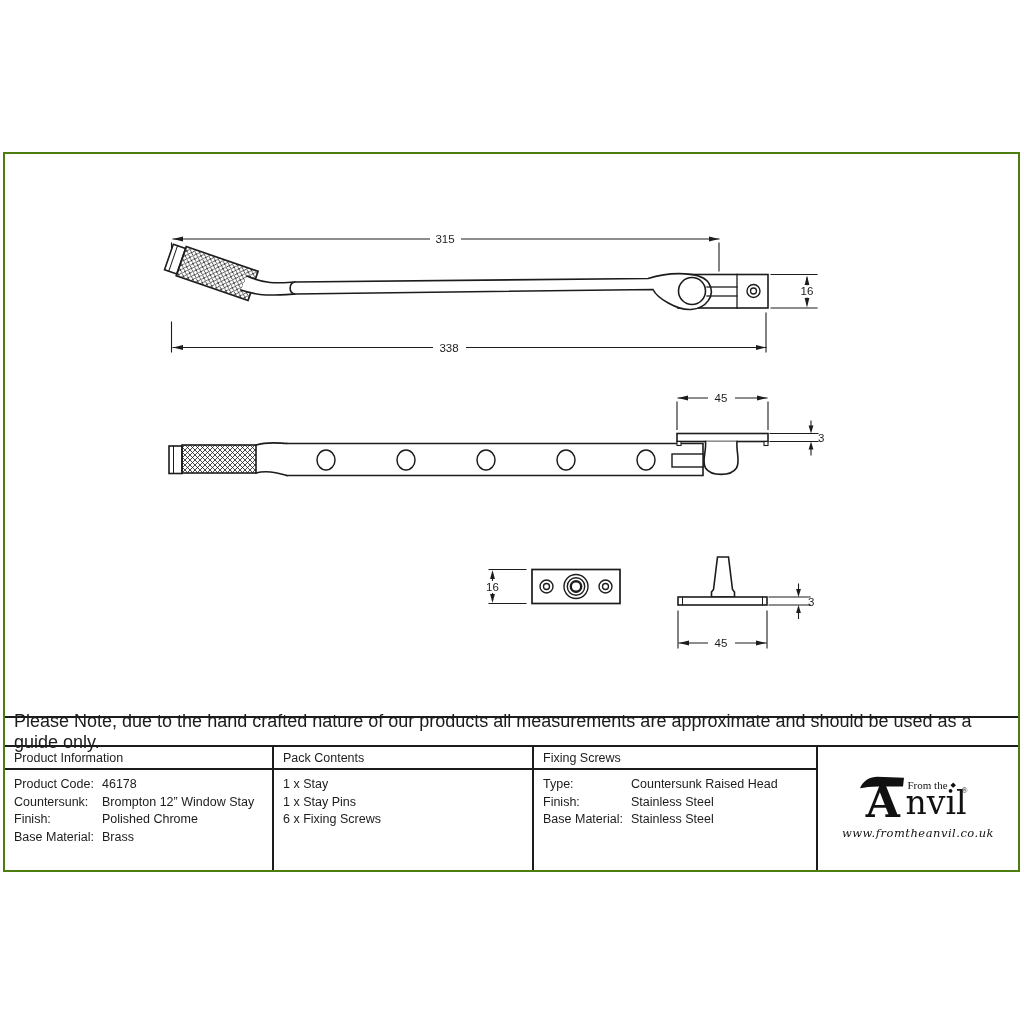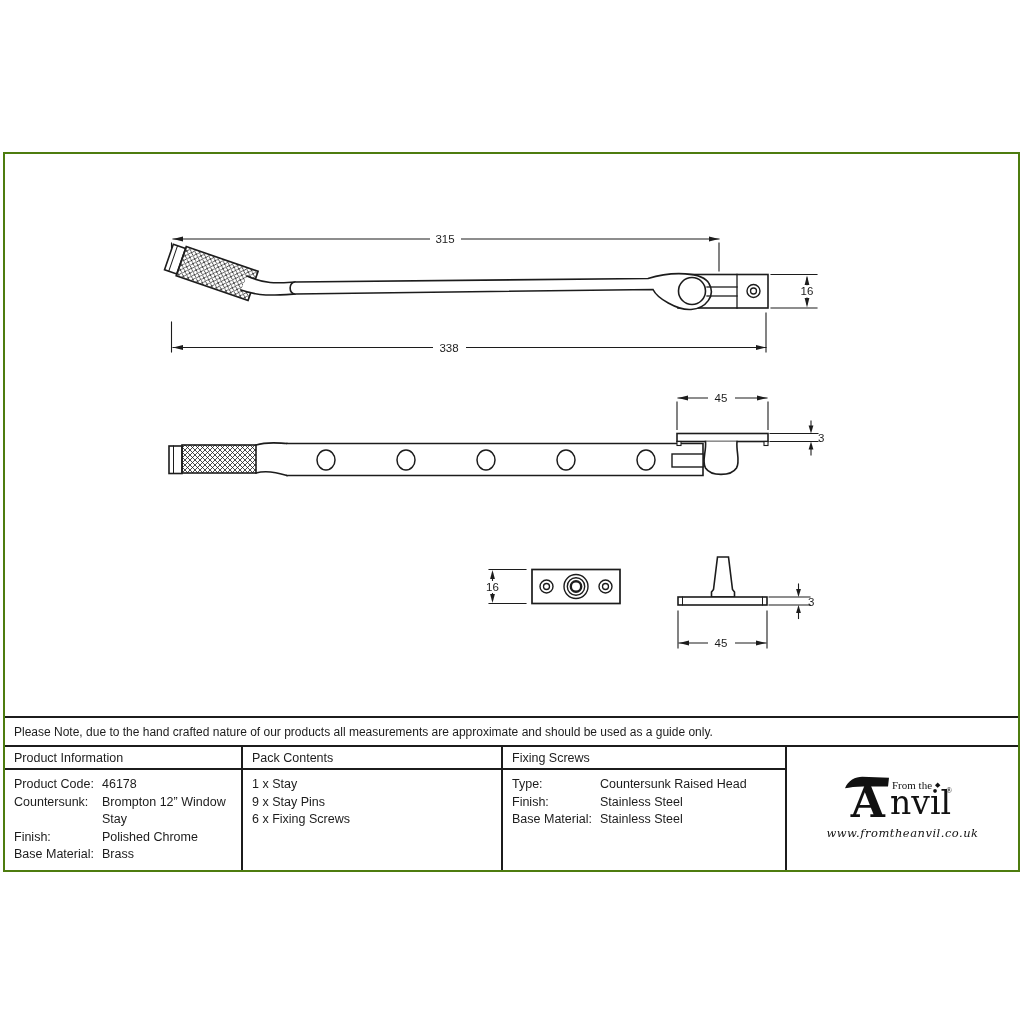--- a/index.html
+++ b/index.html
@@ -9,28 +9,28 @@
   }
   .frame{
     position:absolute;left:3px;top:152px;width:1017px;height:720px;
     border:2px solid #4d7c0f;box-sizing:border-box;background:#fff;
   }
   .drawing-svg{position:absolute;left:0;top:0;}
   .note-row{
     position:absolute;left:0;top:562px;width:1013px;height:31px;
     border-top:2px solid #1c1c1c;border-bottom:2px solid #1c1c1c;
     box-sizing:border-box;display:flex;align-items:center;
-    font-size:12px;padding-left:9px;
+    font-size:18px;padding-left:9px;
   }
   .spec-table{
     position:absolute;left:0;top:593px;width:1013px;height:123px;
     display:flex;box-sizing:border-box;
   }
   .cell{box-sizing:border-box;}
-  .cell.c1{width:236px;}
+  .cell.c1{width:267px;}
   .cell.c2{width:260px;border-left:2px solid #1c1c1c;}
   .cell.c3{width:284px;border-left:2px solid #1c1c1c;}
   .cell.c4{flex:1;border-left:2px solid #1c1c1c;display:flex;align-items:center;justify-content:center;}
   .cell-header{
     height:23px;border-bottom:2px solid #1c1c1c;box-sizing:border-box;
     display:flex;align-items:center;padding-left:9px;font-size:12.5px;
   }
   .cell-body{padding:6px 0 0 9px;font-size:12.5px;}
   .kv{display:grid;grid-template-columns:88px auto;line-height:17.5px;}
   .list-line{line-height:17.5px;}
@@ -249,21 +249,21 @@
           <span>Base Material:</span>
           <span>Brass</span>
         </div>
       </div>
     </div>
 
     <div class="cell c2">
       <div class="cell-header">Pack Contents</div>
       <div class="cell-body">
         <div class="list-line">1 x Stay</div>
-        <div class="list-line">9 x Stay Pins</div>
+        <div class="list-line">1 x Stay Pins</div>
         <div class="list-line">6 x Fixing Screws</div>
       </div>
     </div>
 
     <div class="cell c3">
       <div class="cell-header">Fixing Screws</div>
       <div class="cell-body">
         <div class="kv">
           <span>Type:</span>
           <span>Countersunk Raised Head</span>

